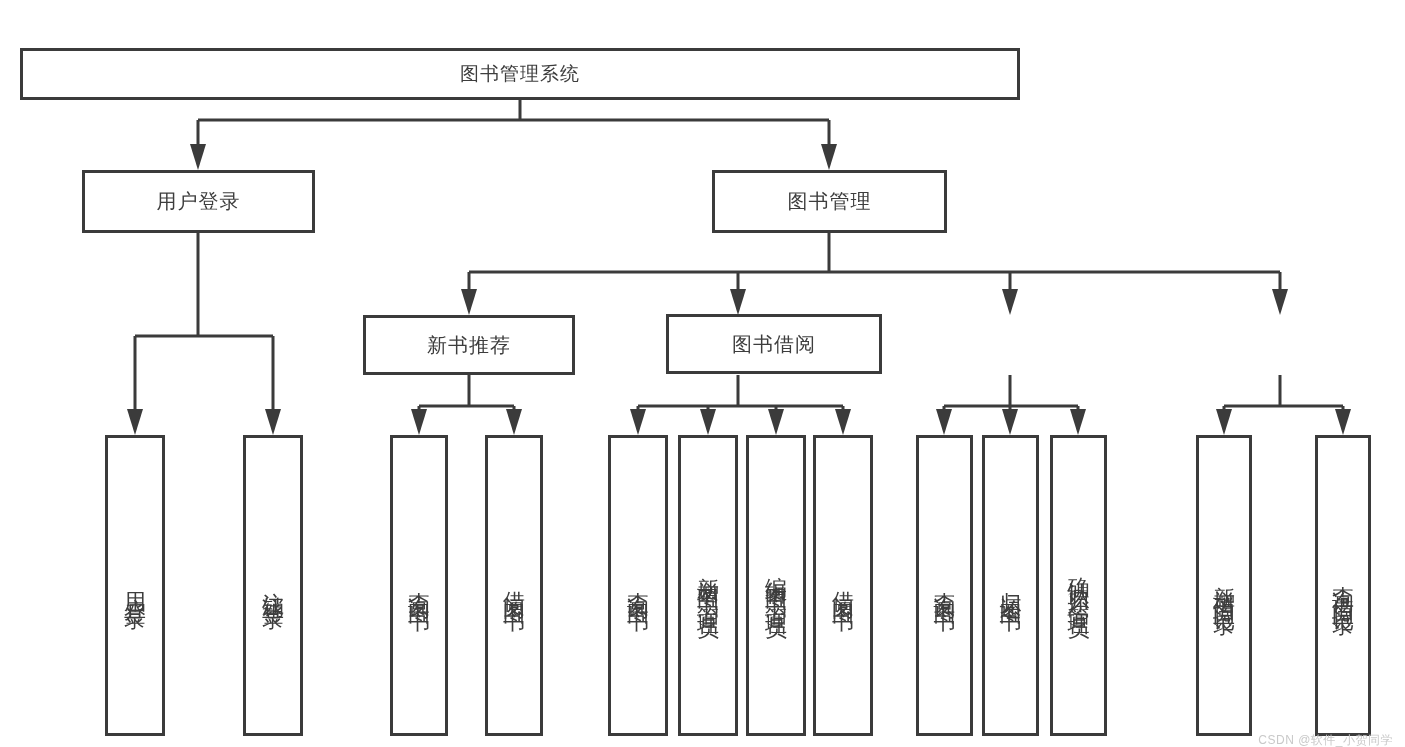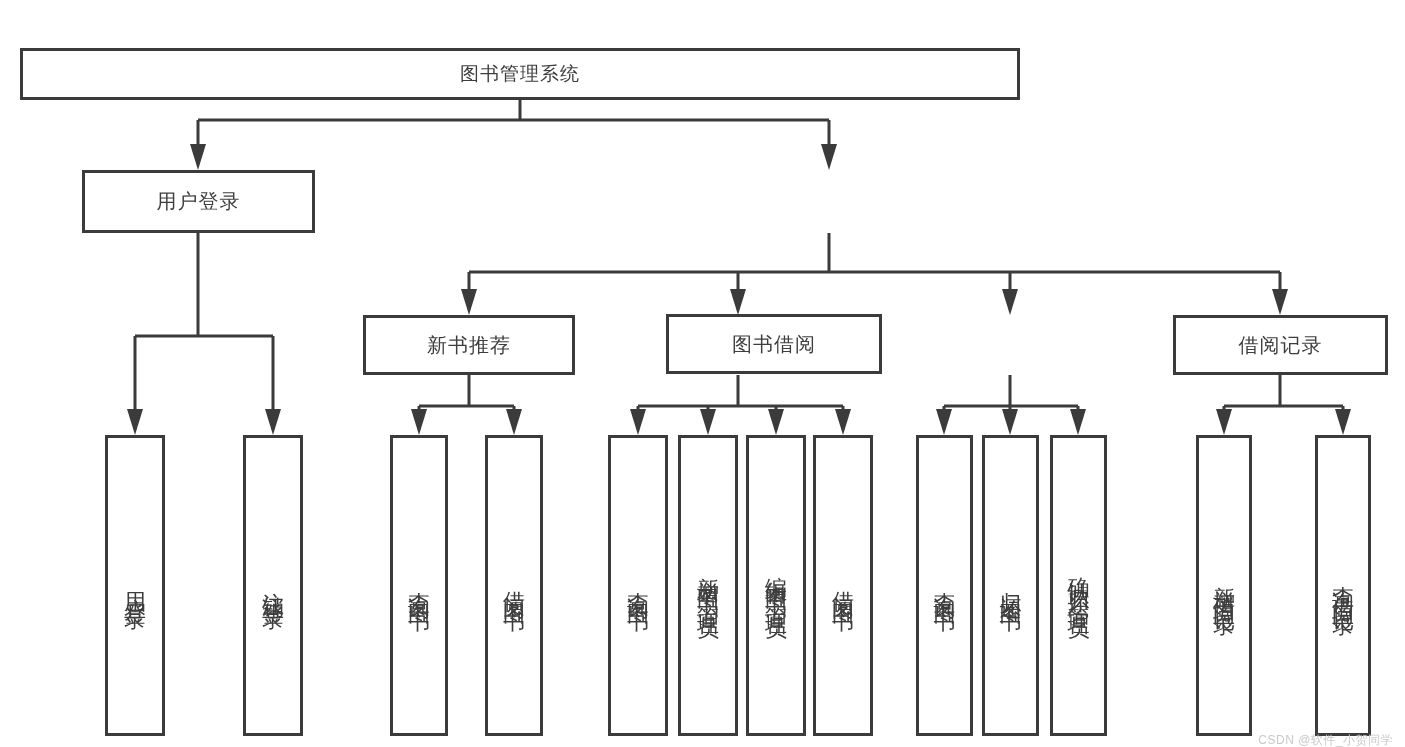--- a/index.html
+++ b/index.html
@@ -114,29 +114,29 @@
     </g>
   </svg>
 
   <div class="box hbox root-box" style="left:20px; top:13px; width:1000px; height:52px;margin-top:35px;">
     <span>图书管理系统</span>
   </div>
 
   <div class="box hbox" style="left:82px; top:170px; width:233px; height:63px;">
     <span>用户登录</span>
   </div>
+  <div class="box hbox" style="left:712px; top:170px; width:235px; height:63px;">
+    <span>图书管理</span>
+  </div>
 
   <div class="box hbox" style="left:363px; top:315px; width:212px; height:60px;justify-content:center;">
     <span>新书推荐</span>
   </div>
   <div class="box hbox" style="left:630px; top:314px; width:216px; height:60px;margin-left:36px;">
     <span>图书借阅</span>
-  </div>
-  <div class="box hbox" style="left:1173px; top:315px; width:215px; height:60px;">
-    <span>借阅记录</span>
   </div>
 
   <div class="box leaf" style="left:105px; width:60px;">
     <span class="vtext">用户登录</span>
   </div>
   <div class="box leaf" style="left:243px; width:60px;">
     <span class="vtext">注销登录</span>
   </div>
   <div class="box leaf" style="left:390px; width:58px;">
     <span class="vtext">查询图书</span>

